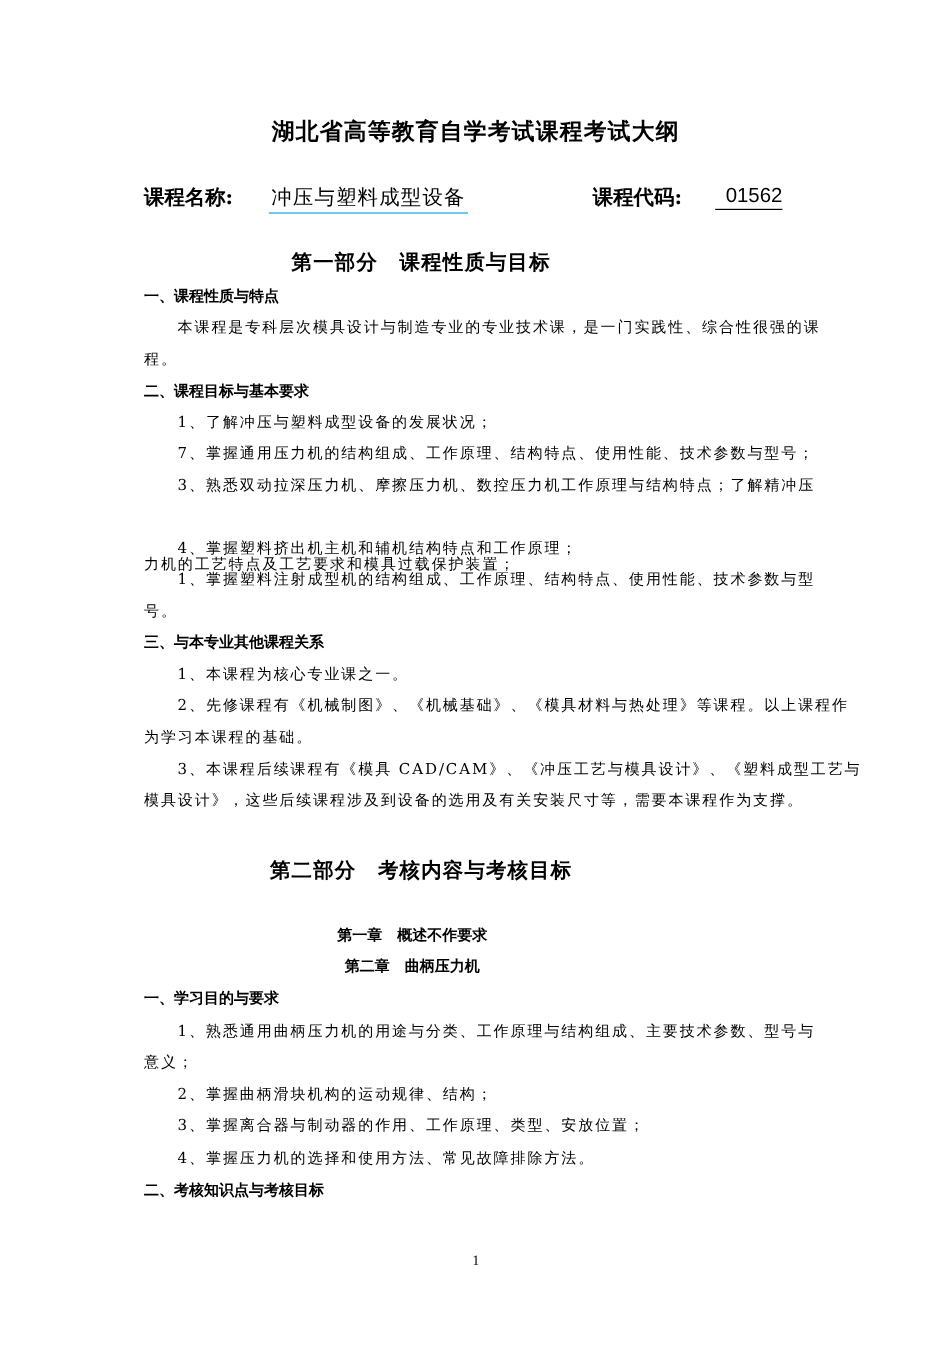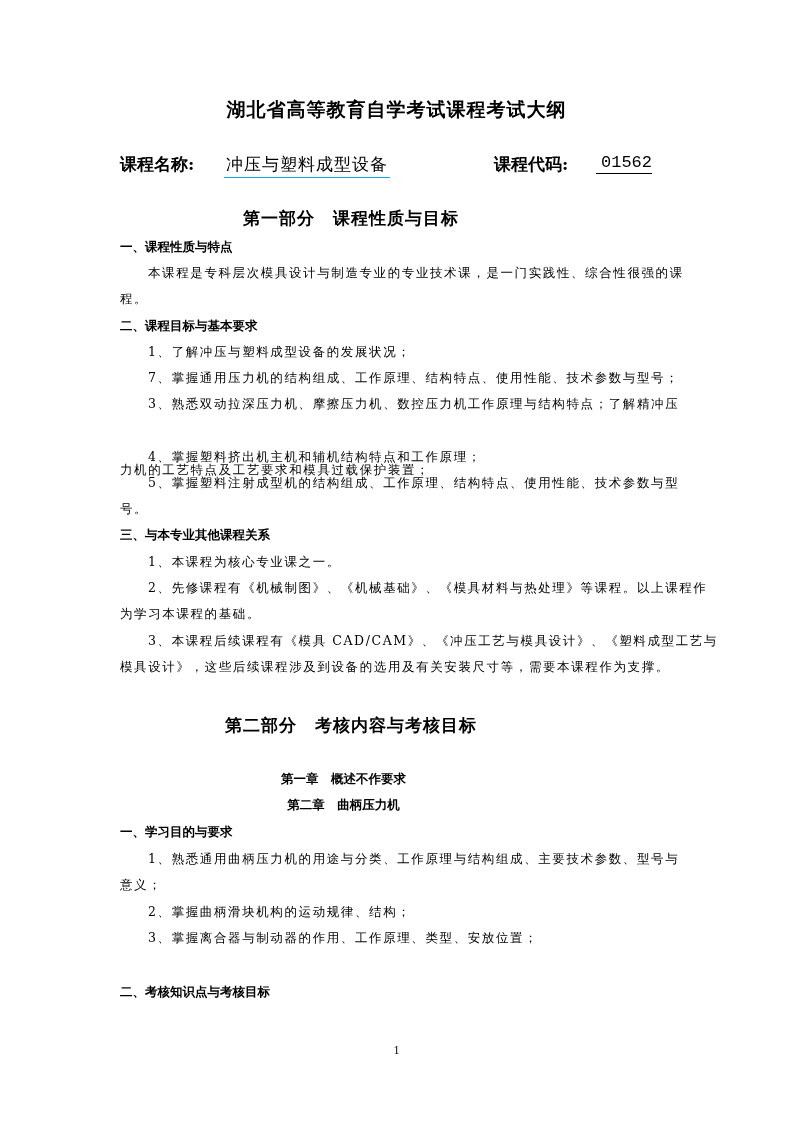--- a/index.html
+++ b/index.html
@@ -4,21 +4,21 @@
   <style>
     html, body { margin: 0; padding: 0; background: #ffffff; }
     body { width: 793px; height: 1122px; position: relative; overflow: hidden;
            font-family: "DejaVu Serif", "Liberation Serif", serif; color: #000; }
     .page { position: absolute; left: 0; top: 0; width: 793px; height: 1122px; }
     .abs { position: absolute; white-space: nowrap; }
     .title { left: 0; width: 793px; text-align: center; top: 97px; font-size: 19px; font-weight: bold; letter-spacing: 1px; }
     .course-label { left: 120px; top: 153px; font-size: 17px; font-weight: bold; }
     .course-name { left: 224px; top: 153px; font-size: 17px; border-bottom: 1px solid #0ea5e9; padding: 0 2px 1px 2px; letter-spacing: 1px; }
     .code-label { left: 494px; top: 153px; font-size: 17px; font-weight: bold; }
-    .code-val { left: 596px; top: 153px; width: 56px; text-align: right; font-size: 17px; border-bottom: 1px solid #000; padding-bottom: 1px; font-family: Liberation Mono, monospace; }
+    .code-val { left: 596px; top: 153px; width: 56px; text-align: right; font-size: 17px; border-bottom: 1px solid #000; padding-bottom: 1px; font-family: Liberation Sans, sans-serif; }
     .part { left: 0; width: 702px; text-align: center; font-size: 17px; font-weight: bold; letter-spacing: 1px; }
     .h1 { left: 120px; font-size: 12.5px; font-weight: bold; }
     .p { font-size: 12.5px; letter-spacing: 1.6px; }
     .ind { left: 148px; }
     .cont { left: 120px; }
     .chap { left: 0; width: 687px; text-align: center; font-size: 12.5px; font-weight: bold; }
     .pno { left: 0; width: 793px; text-align: center; top: 1043px; font-size: 12px; font-family: "Liberation Serif", serif; }
   </style>
 </head>
 <body>
@@ -37,37 +37,38 @@
   <div class="abs h1" style="top:239px;">一、课程性质与特点</div>
   <div class="abs p ind" style="top:265px;">本课程是专科层次模具设计与制造专业的专业技术课，是一门实践性、综合性很强的课</div>
   <div class="abs p cont" style="top:291px;">程。</div>
 
   <div class="abs h1" style="top:318px;">二、课程目标与基本要求</div>
   <div class="abs p ind" style="top:344px;">1、了解冲压与塑料成型设备的发展状况；</div>
   <div class="abs p ind" style="top:370px;">7、掌握通用压力机的结构组成、工作原理、结构特点、使用性能、技术参数与型号；</div>
   <div class="abs p ind" style="top:396px;">3、熟悉双动拉深压力机、摩擦压力机、数控压力机工作原理与结构特点；了解精冲压</div>
   <div class="abs p cont" style="top:422px;margin-top:40px;">力机的工艺特点及工艺要求和模具过载保护装置；</div>
   <div class="abs p ind" style="top:449px;">4、掌握塑料挤出机主机和辅机结构特点和工作原理；</div>
-  <div class="abs p ind" style="top:475px;">5、掌握塑料注射成型机的结构组成、工作原理、结构特点、使用性能、技术参数与型</div>
+  <div class="abs p ind" style="top:475px;">1、掌握塑料注射成型机的结构组成、工作原理、结构特点、使用性能、技术参数与型</div>
   <div class="abs p cont" style="top:501px;">号。</div>
 
   <div class="abs h1" style="top:527px;">三、与本专业其他课程关系</div>
   <div class="abs p ind" style="top:554px;">1、本课程为核心专业课之一。</div>
   <div class="abs p ind" style="top:580px;">2、先修课程有《机械制图》、《机械基础》、《模具材料与热处理》等课程。以上课程作</div>
   <div class="abs p cont" style="top:606px;">为学习本课程的基础。</div>
   <div class="abs p ind" style="top:633px;">3、本课程后续课程有《模具 CAD/CAM》、《冲压工艺与模具设计》、《塑料成型工艺与</div>
   <div class="abs part" style="top:714px;">第二部分　考核内容与考核目标</div>
 
   <div class="abs p cont" style="top:659px;">模具设计》，这些后续课程涉及到设备的选用及有关安装尺寸等，需要本课程作为支撑。</div>
 
   <div class="abs chap" style="top:771px;">第一章　概述不作要求</div>
   <div class="abs chap" style="top:797px;">第二章　曲柄压力机</div>
 
   <div class="abs h1" style="top:824px;">一、学习目的与要求</div>
   <div class="abs p ind" style="top:851px;">1、熟悉通用曲柄压力机的用途与分类、工作原理与结构组成、主要技术参数、型号与</div>
   <div class="abs p cont" style="top:877px;">意义；</div>
   <div class="abs p ind" style="top:904px;">2、掌握曲柄滑块机构的运动规律、结构；</div>
   <div class="abs p ind" style="top:930px;">3、掌握离合器与制动器的作用、工作原理、类型、安放位置；</div>
+  <div class="abs p ind" style="top:957px;">4、掌握压力机的选择和使用方法、常见故障排除方法。</div>
 
   <div class="abs h1" style="top:984px;">二、考核知识点与考核目标</div>
 
   <div class="abs pno">1</div>
 </div>
 
 </body></html>

